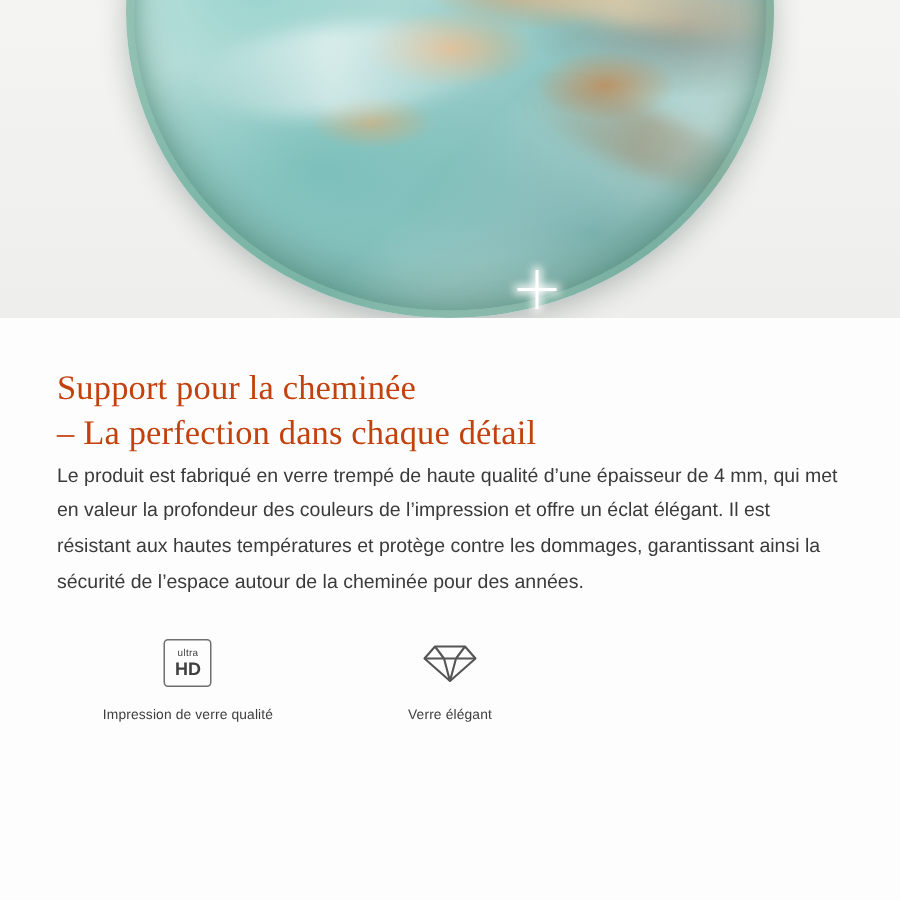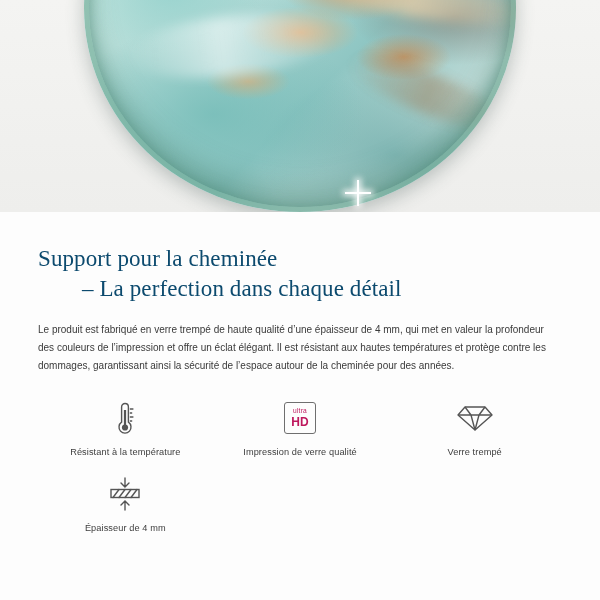--- a/index.html
+++ b/index.html
@@ -105,29 +105,29 @@
   .sparkle::after  { width: 2px; height: 26px; }
 
   
   .content {
     padding: 18px 38px 0 38px;
   }
   .headline {
     font-family: "Liberation Serif", serif;
     font-size: 23px;
     line-height: 1.32;
-    color: #0c4a6e;
+    color: #c2410c;
     font-weight: 400;
     margin: 14px 0 0 0;
     letter-spacing: .1px;
   }
-  .headline .l2 { display: block; margin-left: 44px; }
+  .headline .l2 { display: block; }
   .body-copy {
-    margin-top: 16px;
-    font-size: 10px;
+    margin-top: 0;
+    font-size: 13px;
     line-height: 1.82;
     color: #3a3a3a;
     max-width: 524px;
   }
 
   
   .features {
     margin-top: 22px;
     display: grid;
     grid-template-columns: repeat(3, 1fr);
@@ -154,21 +154,21 @@
   }
   .hd-badge {
     width: 30px;
     height: 30px;
     border: 1.6px solid #6f6f6f;
     border-radius: 3px;
     display: flex;
     flex-direction: column;
     align-items: center;
     justify-content: center;
-    color: #be185d;
+    color: #404040;
     line-height: 1;
   }
   .hd-badge .u { font-size: 6.6px; letter-spacing: .2px; }
   .hd-badge .hd { font-size: 12px; font-weight: 700; margin-top: 1px; }
 </style>
 </head>
 <body>
 
 <div id="page">
 
@@ -191,61 +191,39 @@
 
     <h1 class="headline">
       <span>Support pour la cheminée</span>
       <span class="l2">– La perfection dans chaque détail</span>
     </h1>
 
     <p class="body-copy">Le produit est fabriqué en verre trempé de haute qualité d’une épaisseur de 4 mm, qui met en valeur la profondeur des couleurs de l’impression et offre un éclat élégant. Il est résistant aux hautes températures et protège contre les dommages, garantissant ainsi la sécurité de l’espace autour de la cheminée pour des années.</p>
 
     <div class="features">
 
-      <div class="feature">
-        <div class="feature-icon">
-          <svg width="30" height="40" viewBox="0 0 30 40" fill="none" stroke="#555" stroke-width="1.4">
-            <path d="M15 5.5a3.4 3.4 0 0 0-3.4 3.4v15.3a6 6 0 1 0 6.8 0V8.9A3.4 3.4 0 0 0 15 5.5z"></path>
-            <circle cx="15" cy="29.5" r="3.1" fill="#555" stroke="none"></circle>
-            <rect x="13.9" y="12" width="2.2" height="16" fill="#555" stroke="none"></rect>
-            <path d="M19.8 11h3.6M19.8 15h2.4M19.8 19h3.6M19.8 23h2.4"></path>
-          </svg>
-        </div>
-        <div class="feature-label">Résistant à la température</div>
-      </div>
 
       <div class="feature">
         <div class="feature-icon">
           <div class="hd-badge">
             <span class="u">ultra</span>
             <span class="hd">HD</span>
           </div>
         </div>
         <div class="feature-label">Impression de verre qualité</div>
       </div>
 
 
       <div class="feature">
         <div class="feature-icon">
           <svg width="38" height="32" viewBox="0 0 38 32" fill="none" stroke="#555" stroke-width="1.4" stroke-linejoin="round">
             <path d="M9 5h20l7 8-17 15L2 13z"></path>
             <path d="M2 13h34M9 5l6 8M29 5l-6 8M15 13l4 15M23 13l-4 15"></path>
           </svg>
         </div>
-        <div class="feature-label">Verre trempé</div>
+        <div class="feature-label">Verre élégant</div>
       </div>
 
 
-      <div class="feature">
-        <div class="feature-icon">
-          <svg width="40" height="38" viewBox="0 0 40 38" fill="none" stroke="#555" stroke-width="1.4" stroke-linecap="round">
-            <path d="M20 3v8M16 8l4 4 4-4"></path>
-            <rect x="6" y="14.5" width="28" height="8" stroke-width="1.4"></rect>
-            <path d="M8 22.5l6-8M14 22.5l6-8M20 22.5l6-8M26 22.5l6-8"></path>
-            <path d="M20 35v-8M16 30l4-4 4 4"></path>
-          </svg>
-        </div>
-        <div class="feature-label">Épaisseur de 4 mm</div>
-      </div>
 
     </div>
   </div>
 </div>
 
 </body></html>

